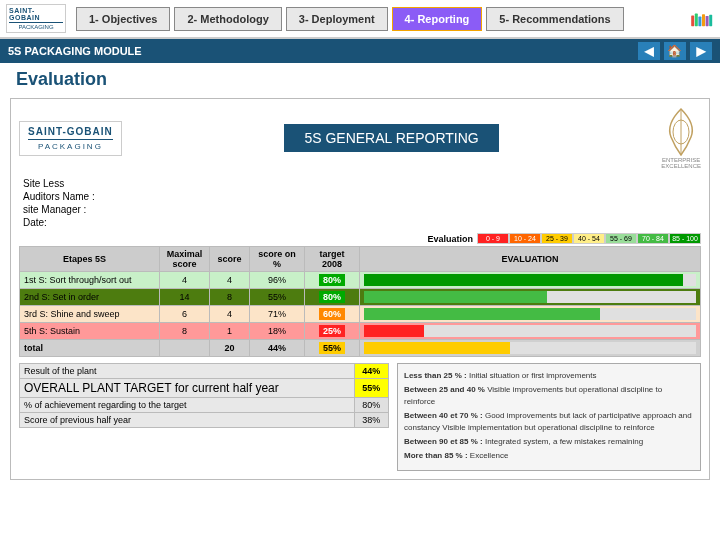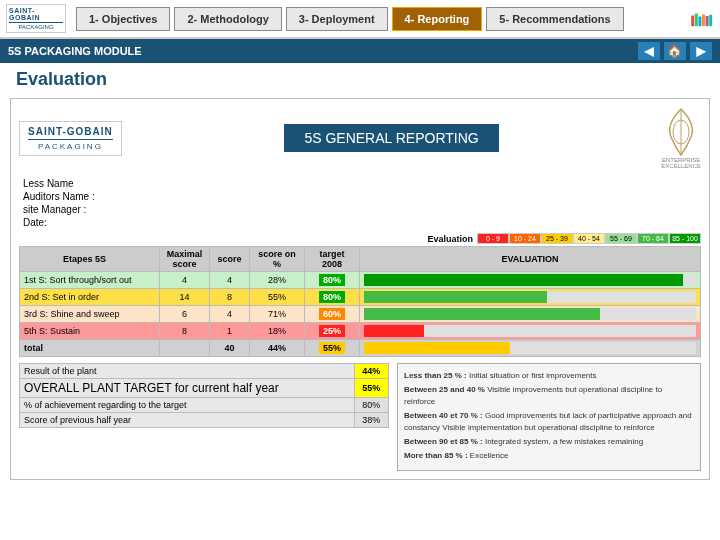--- a/index.html
+++ b/index.html
@@ -6,21 +6,21 @@
     body { font-family: Arial, sans-serif; font-size: 11px; background: #fff; width: 720px; height: 540px; overflow: hidden; }
 
     
     .top-nav { display: flex; align-items: center; background: #fff; border-bottom: 2px solid #ccc; padding: 4px 6px; gap: 4px; }
     .logo-area { width: 60px; margin-right: 6px; }
     .logo-box { background: #fff; border: 1px solid #ccc; padding: 2px; display: flex; flex-direction: column; align-items: center; }
     .logo-text-sg { font-size: 7px; font-weight: bold; color: #1a5276; letter-spacing: 0.5px; }
     .logo-text-pack { font-size: 6px; color: #1a5276; }
 
     .nav-btn { padding: 5px 12px; border: 1.5px solid #888; background: #e8e8e8; cursor: pointer; font-size: 11px; font-weight: bold; color: #333; white-space: nowrap; }
-    .nav-btn.active { background: #a16207; color: #fff; border-color: #f4a400; }
+    .nav-btn.active { background: #8b5cf6; color: #fff; border-color: #f4a400; }
 
     .top-right { margin-left: auto; display: flex; align-items: center; gap: 4px; }
     .icon-btn { width: 24px; height: 20px; display: flex; align-items: center; justify-content: center; cursor: pointer; font-size: 14px; }
 
     
     .training-bar { background: #1a5276; color: #fff; font-size: 11px; font-weight: bold; padding: 3px 8px; display: flex; align-items: center; justify-content: space-between; }
     .training-bar .nav-icons { display: flex; gap: 4px; }
     .training-bar .nav-icon { background: #2980b9; color: #fff; border: none; width: 22px; height: 18px; display: flex; align-items: center; justify-content: center; cursor: pointer; font-size: 12px; }
 
     
@@ -51,21 +51,21 @@
     .site-info .label { font-weight: normal; width: 100px; }
 
     
     .data-table { width: 100%; border-collapse: collapse; margin-bottom: 4px; }
     .data-table th, .data-table td { border: 0.5px solid #bbb; padding: 2px 4px; font-size: 9px; text-align: center; }
     .data-table th { background: #d0d0d0; font-weight: bold; }
     .data-table td.left { text-align: left; }
     .data-table .header-row th { background: #ccc; }
 
     .row-1st { background: #c8f0c8; }
-    .row-2nd { background: #fde047; }
+    .row-2nd { background: #4d7c0f; }
     .row-3rd { background: #fce4c8; }
     .row-4th { background: #ffeeaa; }
     .row-5th { background: #ff9999; }
     .row-total { background: #d0d0d0; font-weight: bold; }
     .target-80 { background: #00aa00; color: #fff; font-weight: bold; padding: 1px 4px; }
     .target-60 { background: #ff8800; color: #fff; font-weight: bold; padding: 1px 4px; }
     .target-30 { background: #ffcc00; color: #000; font-weight: bold; padding: 1px 4px; }
     .target-25 { background: #ff2222; color: #fff; font-weight: bold; padding: 1px 4px; }
     .target-55 { background: #ffcc00; color: #000; font-weight: bold; padding: 1px 4px; }
 
@@ -146,21 +146,21 @@
           </svg>
         </div>
         <span style="font-size:6px;color:#888;text-align:center;">ENTERPRISE<br>EXCELLENCE</span>
       </div>
     </div>
 
     <div class="site-info">
       <table>
         <tbody>
             <tr>
-          <td class="label">Less Name</td>
+          <td class="label">Site Less</td>
           <td></td>
           <td style="width:200px;"></td>
         </tr>
         <tr>
           <td class="label">Auditors Name :</td>
           <td></td>
           <td></td>
         </tr>
         <tr>
           <td class="label">site Manager :</td>
@@ -198,21 +198,21 @@
           <th style="width:55px;">score on %</th>
           <th style="width:55px;">target 2008</th>
           <th>EVALUATION</th>
         </tr>
       </thead>
       <tbody>
         <tr class="row-1st">
           <td class="left">1st S: Sort through/sort out</td>
           <td>4</td>
           <td>4</td>
-          <td>28%</td>
+          <td>96%</td>
           <td><span class="target-80">80%</span></td>
           <td>
             <div style="display:flex;height:12px;background:#e0e0e0;width:100%;">
               <div style="background:#009900;width:96%;height:100%;"></div>
             </div>
           </td>
         </tr>
         <tr class="row-2nd">
           <td class="left">2nd S: Set in order</td>
           <td>14</td>
@@ -245,21 +245,21 @@
           <td><span class="target-25">25%</span></td>
           <td>
             <div style="display:flex;height:12px;background:#e0e0e0;width:100%;">
               <div style="background:#ff2222;width:18%;height:100%;"></div>
             </div>
           </td>
         </tr>
         <tr class="row-total">
           <td class="left">total</td>
           <td></td>
-          <td>40</td>
+          <td>20</td>
           <td>44%</td>
           <td><span class="target-55">55%</span></td>
           <td>
             <div style="display:flex;height:12px;background:#e0e0e0;width:100%;">
               <div style="background:#ffcc00;width:44%;height:100%;"></div>
             </div>
           </td>
         </tr>
       </tbody>
     </table>

